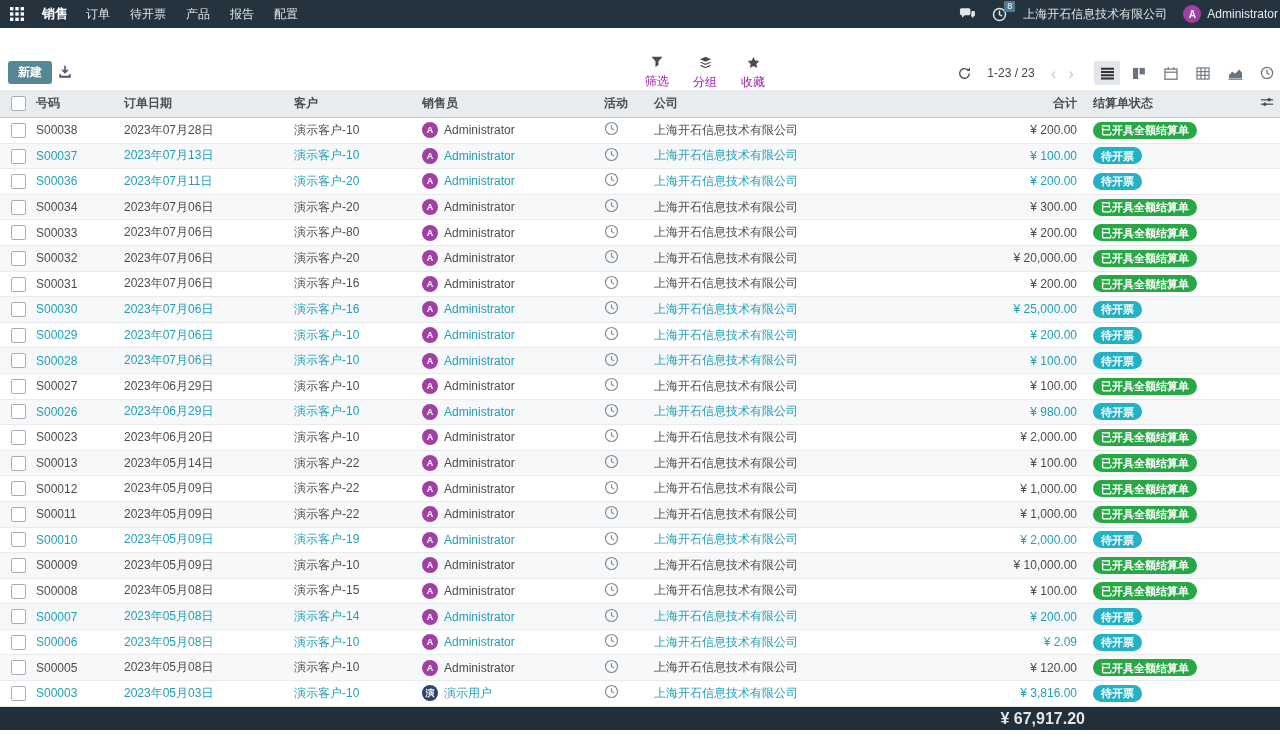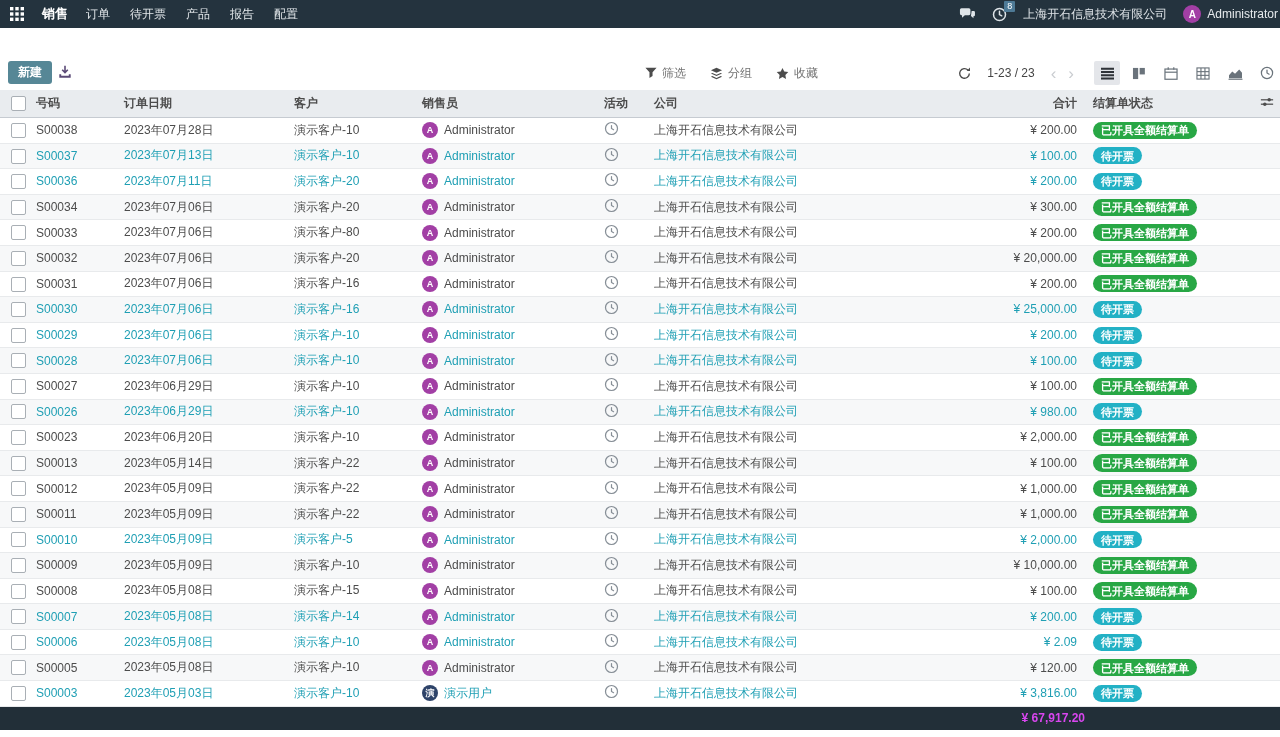--- a/index.html
+++ b/index.html
@@ -35,21 +35,21 @@
   .searchbox input::placeholder{color:#9aa0a6;}
   .search-glass{margin-right:12px;display:flex;align-items:center;cursor:pointer;}
 
   
   .cp2{position:absolute;top:56px;left:0;width:100%;height:34px;background:#fff;}
   .btn-new{position:absolute;left:8px;top:5px;height:23px;padding:0 10px;border:0;border-radius:3px;
     background:var(--primary-button,#568796);color:#fff;font-size:12px;font-weight:700;cursor:pointer;
     font-family:inherit;}
   .dl-icon{position:absolute;left:58px;top:9px;cursor:pointer;display:flex;}
   .cp-center{position:absolute;left:645px;top:0;height:34px;display:flex;align-items:center;gap:24px;}
-  .cp-tool{display:flex;align-items:center;gap:5px;cursor:pointer;color:#737373;font-size:12px;}
+  .cp-tool{display:flex;align-items:center;gap:5px;cursor:pointer;color:#a21caf;font-size:12px;flex-direction:column;}
   .cp-right{position:absolute;right:8px;top:0;height:34px;display:flex;align-items:center;justify-content:space-between;}
   .refresh{display:flex;align-items:center;cursor:pointer;margin-right:16px;}
   .pager-text{font-size:12px;color:#444;margin-right:10px;}
   .chev{font-size:17px;color:#c9ccd0;padding:0 6px;cursor:pointer;line-height:1;}
   .views{display:flex;align-items:center;gap:6px;margin-left:14px;}
   .view-btn{width:26px;height:24px;display:flex;align-items:center;justify-content:center;cursor:pointer;border-radius:2px;}
   .view-btn.active{background:#e4e6ea;}
 
   
   table.list{position:absolute;top:90px;left:0;width:1280px;border-collapse:collapse;table-layout:fixed;}
@@ -72,21 +72,21 @@
     color:#fff;line-height:1.1;}
   .badge.success{background:var(--badge-success,#28a745);}
   .badge.info{background:var(--badge-info,#22b1c5);}
   tr.hl td{color:var(--teal-text,#1f9fb4);}
   tr.hl .badge{color:#fff;}
   td.c-act{padding-left:2px;}
   th.c-act{padding-left:2px;}
 
   
   .footer-bar{position:absolute;left:0;width:100%;height:23px;background:var(--footer-bg,#222f38);}
-  .footer-total{position:absolute;right:203px;top:0;line-height:23px;color:#d946ef;font-weight:700;font-size:12px;}
+  .footer-total{position:absolute;right:203px;top:0;line-height:23px;color:#e5e5e5;font-weight:700;font-size:16px;}
 </style>
 </head>
 <body>
 
 <div class="screen">
 
   <header class="navbar">
     <div class="nav-left">
       <span class="apps-btn">
         <svg width="14" height="14" viewBox="0 0 14 14">
@@ -673,21 +673,21 @@
     <td>上海开石信息技术有限公司</td>
     <td class="c-total">¥ 1,000.00</td>
     <td class="c-status">
       <span class="badge success">已开具全额结算单</span>
     </td>
   </tr>
         <tr class="hl">
     <td class="c-cb"><span class="checkbox"></span></td>
     <td class="c-num">S00010</td>
     <td>2023年05月09日</td>
-    <td>演示客户-5</td>
+    <td>演示客户-19</td>
     <td>
       <span class="sp-wrap">
         <span class="avatar row" style="background: rgb(162, 63, 165);">A</span>
         <span>Administrator</span>
       </span>
     </td>
     <td class="c-act">
       <span style="display:inline-flex;">
         <svg width="15" height="15" viewBox="0 0 16 16">
           <circle cx="8" cy="8" r="6.4" fill="none" stroke="#868e96" stroke-width="1.3"></circle>

